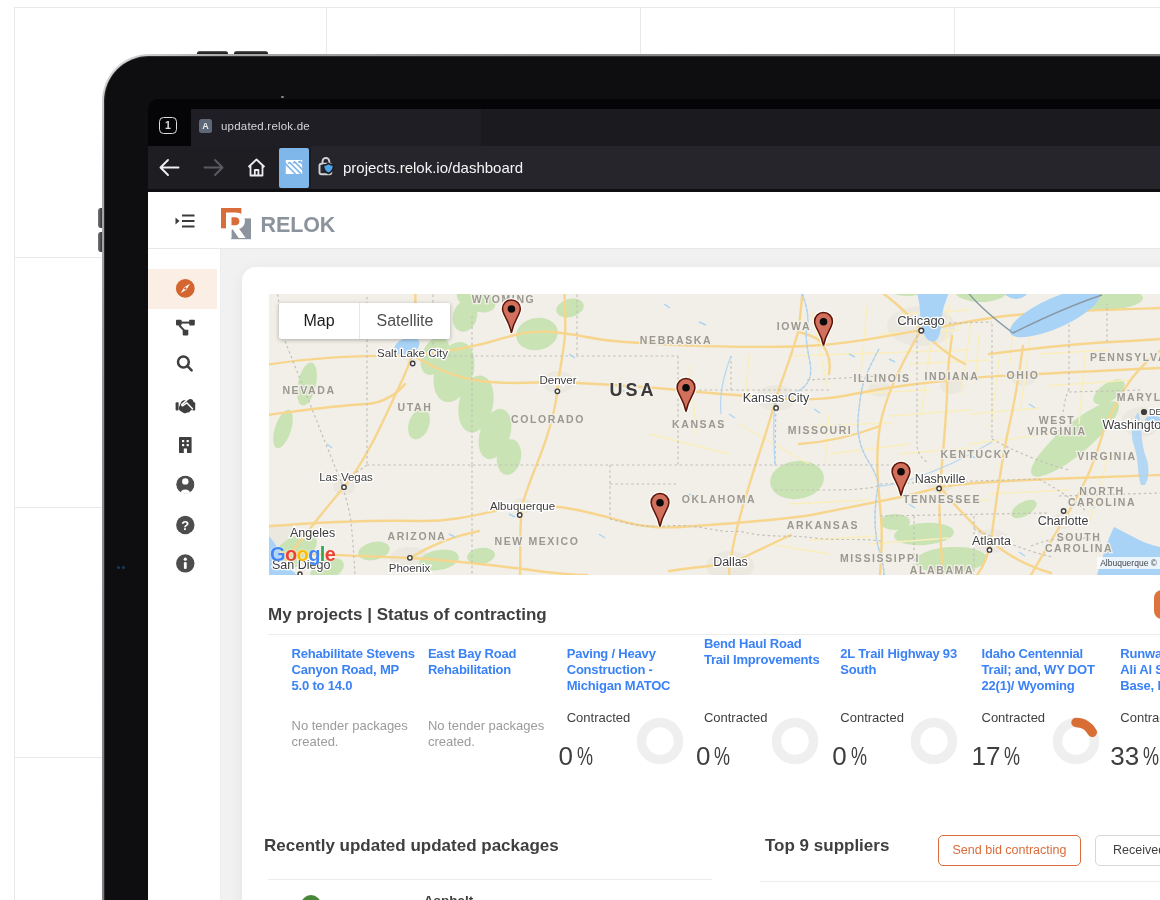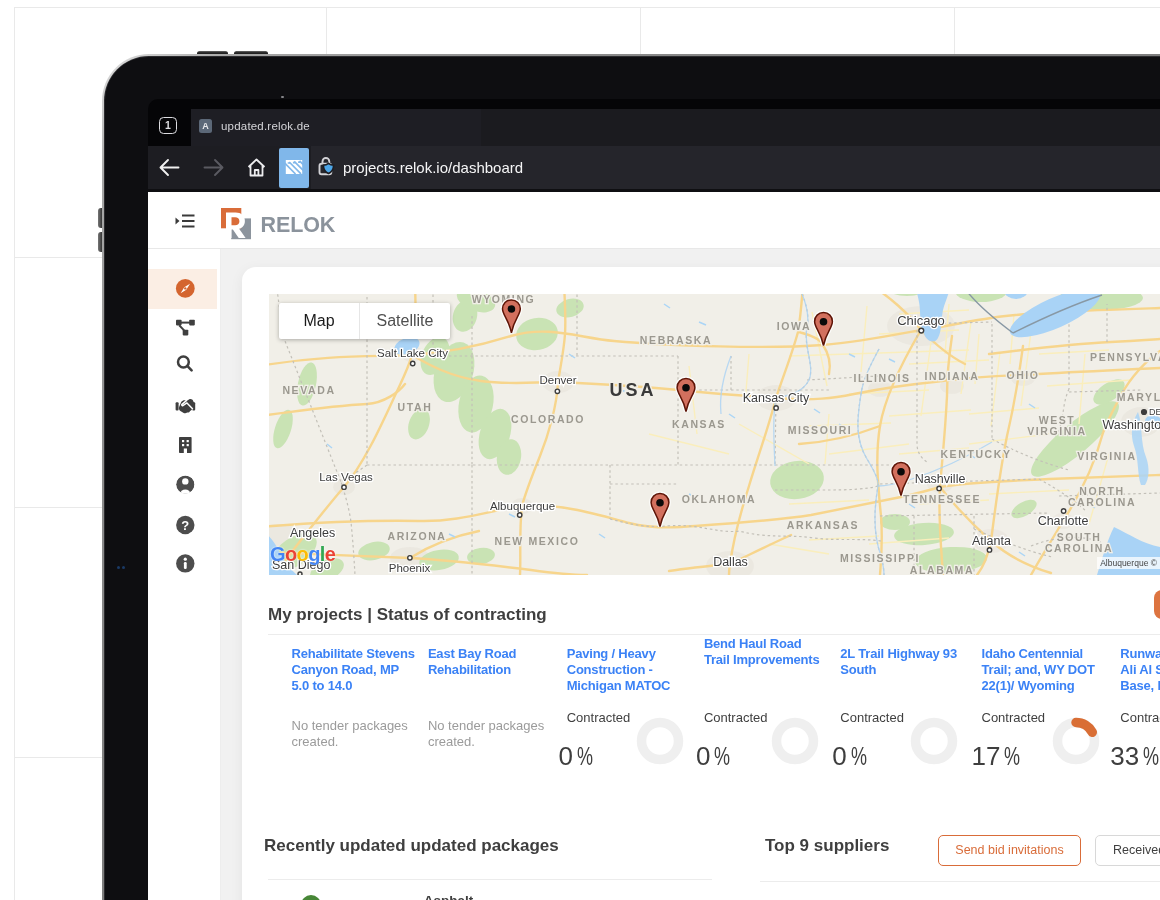--- a/index.html
+++ b/index.html
@@ -540,19 +540,19 @@
   <svg width="52" height="52" style="position:absolute;left:908px;top:714.5px">
       <circle cx="26" cy="26" r="18.5" fill="none" stroke="#efefef" stroke-width="9.5"></circle>
     </svg>
   <svg width="52" height="52" style="position:absolute;left:1049.8px;top:715px">
     <circle cx="26" cy="26" r="18.5" fill="none" stroke="#efefef" stroke-width="9.5"></circle>
     <circle cx="26" cy="26" r="18.5" fill="none" stroke="#d96e35" stroke-width="9.5" stroke-linecap="round" stroke-dasharray="19.76 96.5" transform="rotate(-90 26 26)"></circle>
   </svg>
 
   <div class="h2" style="left:264px;top:836px">Recently updated updated packages</div>
   <div class="h2" style="left:765px;top:836px">Top 9 suppliers</div>
-  <div style="position:absolute;left:938px;top:834.5px;width:141px;height:29px;border:1.4px solid #d96c39;border-radius:5px;color:#d96c39;font-size:12.5px;text-align:center;line-height:29px;background:#fff">Send bid invitations</div>
+  <div style="position:absolute;left:938px;top:834.5px;width:141px;height:29px;border:1.4px solid #d96c39;border-radius:5px;color:#d96c39;font-size:12.5px;text-align:center;line-height:29px;background:#fff">Send bid contracting</div>
   <div style="position:absolute;left:1095px;top:834.5px;width:150px;height:29px;border:1.4px solid #d8d8d8;border-radius:5px;color:#3f3f3f;font-size:12.5px;background:#fff"><span style="margin-left:17px;line-height:29px">Received bids</span></div>
   <div class="hr" style="left:268px;top:879px;width:444px"></div>
   <div class="hr" style="left:760px;top:881px;width:400px"></div>
   <div style="position:absolute;left:300.5px;top:895px;width:20px;height:20px;border-radius:50%;background:#478737"></div>
   <div style="position:absolute;left:423.8px;top:893px;font-size:13.5px;font-weight:bold;color:#3f3f3f">Asphalt</div>
 </div>
 
 </body></html>

